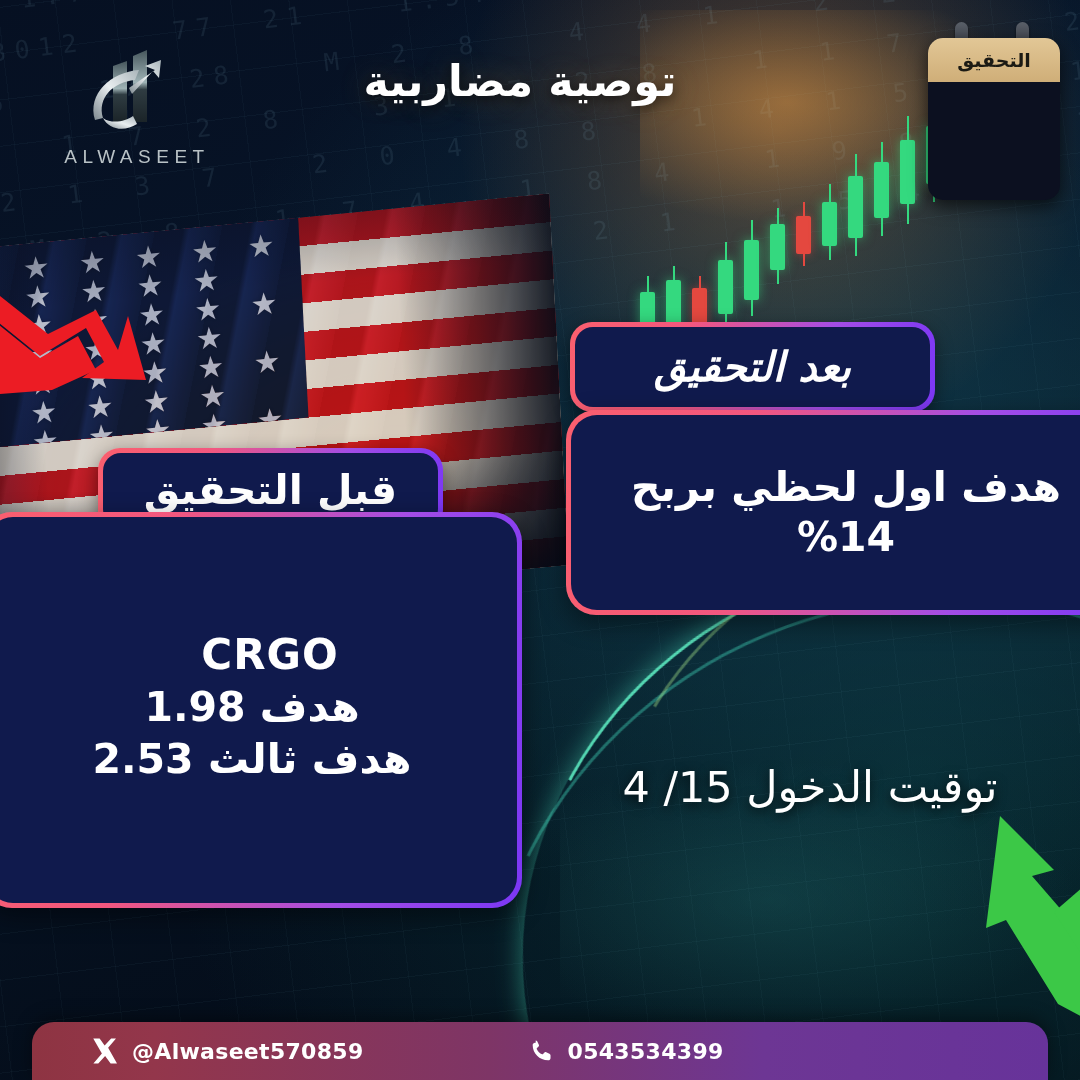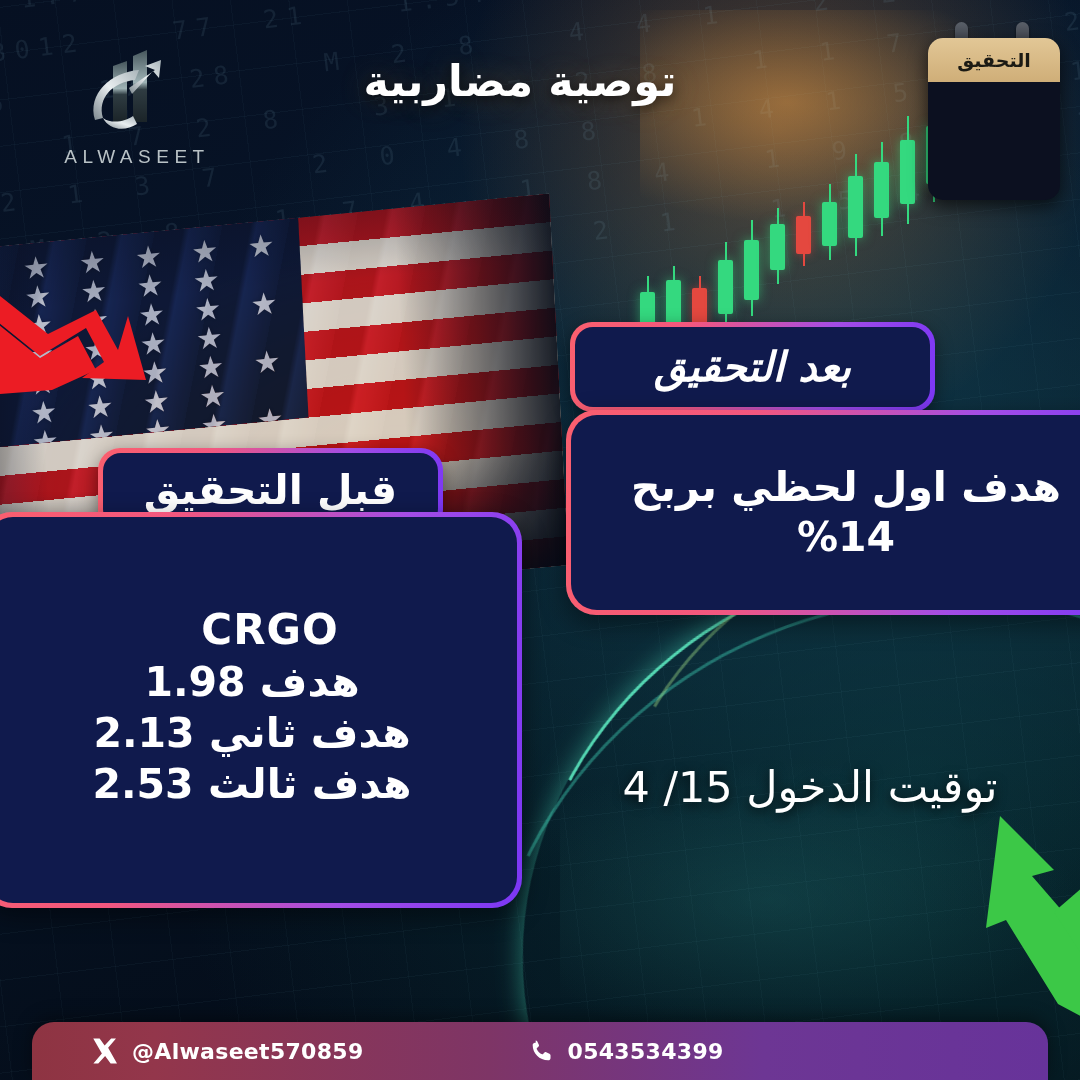--- a/index.html
+++ b/index.html
@@ -337,21 +337,20 @@
 
 <div id="pill-before" class="pill grad-pp">
   <div class="fill">
       <span>قبل التحقيق</span>
     </div>
 </div>
 <div id="panel-before" class="panel grad-pp">
   <div class="fill">
     <div class="ticker">CRGO</div>
     <div class="line">هدف 1.98</div>
-    <div class="line">هدف ثاني 2.13</div>
     <div class="line">هدف ثالث 2.53</div>
   </div>
 </div>
 
 <div id="entry">توقيت الدخول 15/ 4</div>
 
 <div id="footer">
   <div class="f-item" id="f-x">
     <svg width="30" height="30" viewBox="0 0 24 24">
       <path fill="#ffffff" d="M2.6 2h5.1l4 5.6L16.9 2h3.9l-6.3 7.4L21.6 22h-5.1l-4.4-6.1L6.6 22H2.7l6.8-8L2.6 2z"></path>

